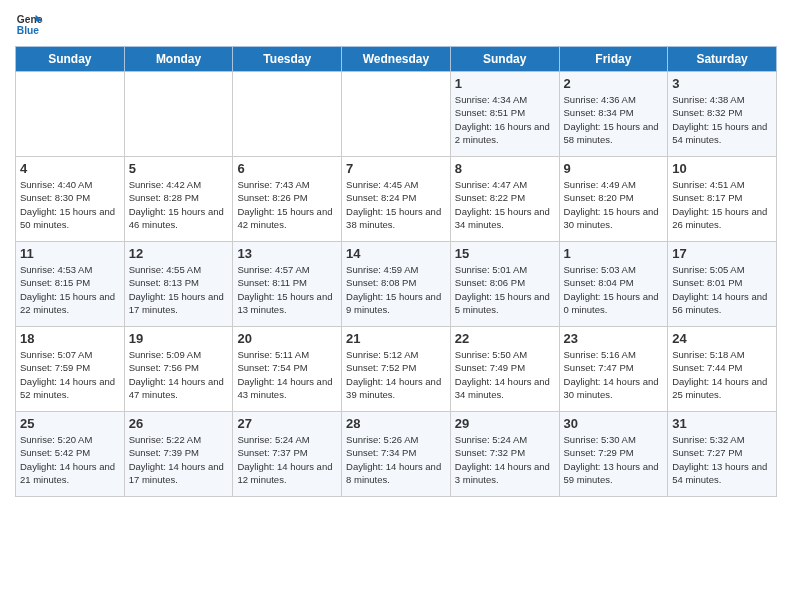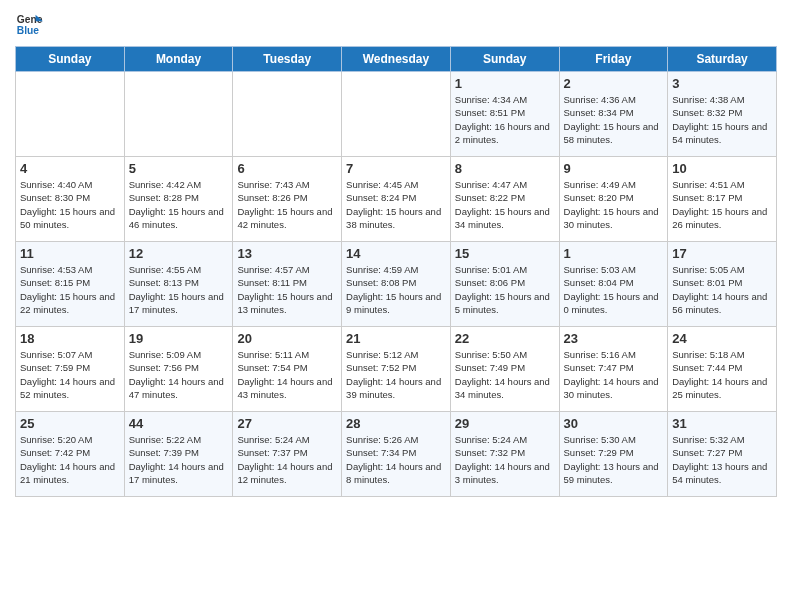--- a/index.html
+++ b/index.html
@@ -293,26 +293,26 @@
           <div class="day-info">Sunrise: 5:18 AM
 Sunset: 7:44 PM
 Daylight: 14 hours
 and 25 minutes.</div>
         </td>
       </tr>
       <tr>
         <td>
           <span class="day-number">25</span>
           <div class="day-info">Sunrise: 5:20 AM
-Sunset: 7:42 PM
+Sunset: 5:42 PM
 Daylight: 14 hours
 and 21 minutes.</div>
         </td>
         <td>
-          <span class="day-number">44</span>
+          <span class="day-number">26</span>
           <div class="day-info">Sunrise: 5:22 AM
 Sunset: 7:39 PM
 Daylight: 14 hours
 and 17 minutes.</div>
         </td>
         <td>
           <span class="day-number">27</span>
           <div class="day-info">Sunrise: 5:24 AM
 Sunset: 7:37 PM
 Daylight: 14 hours

